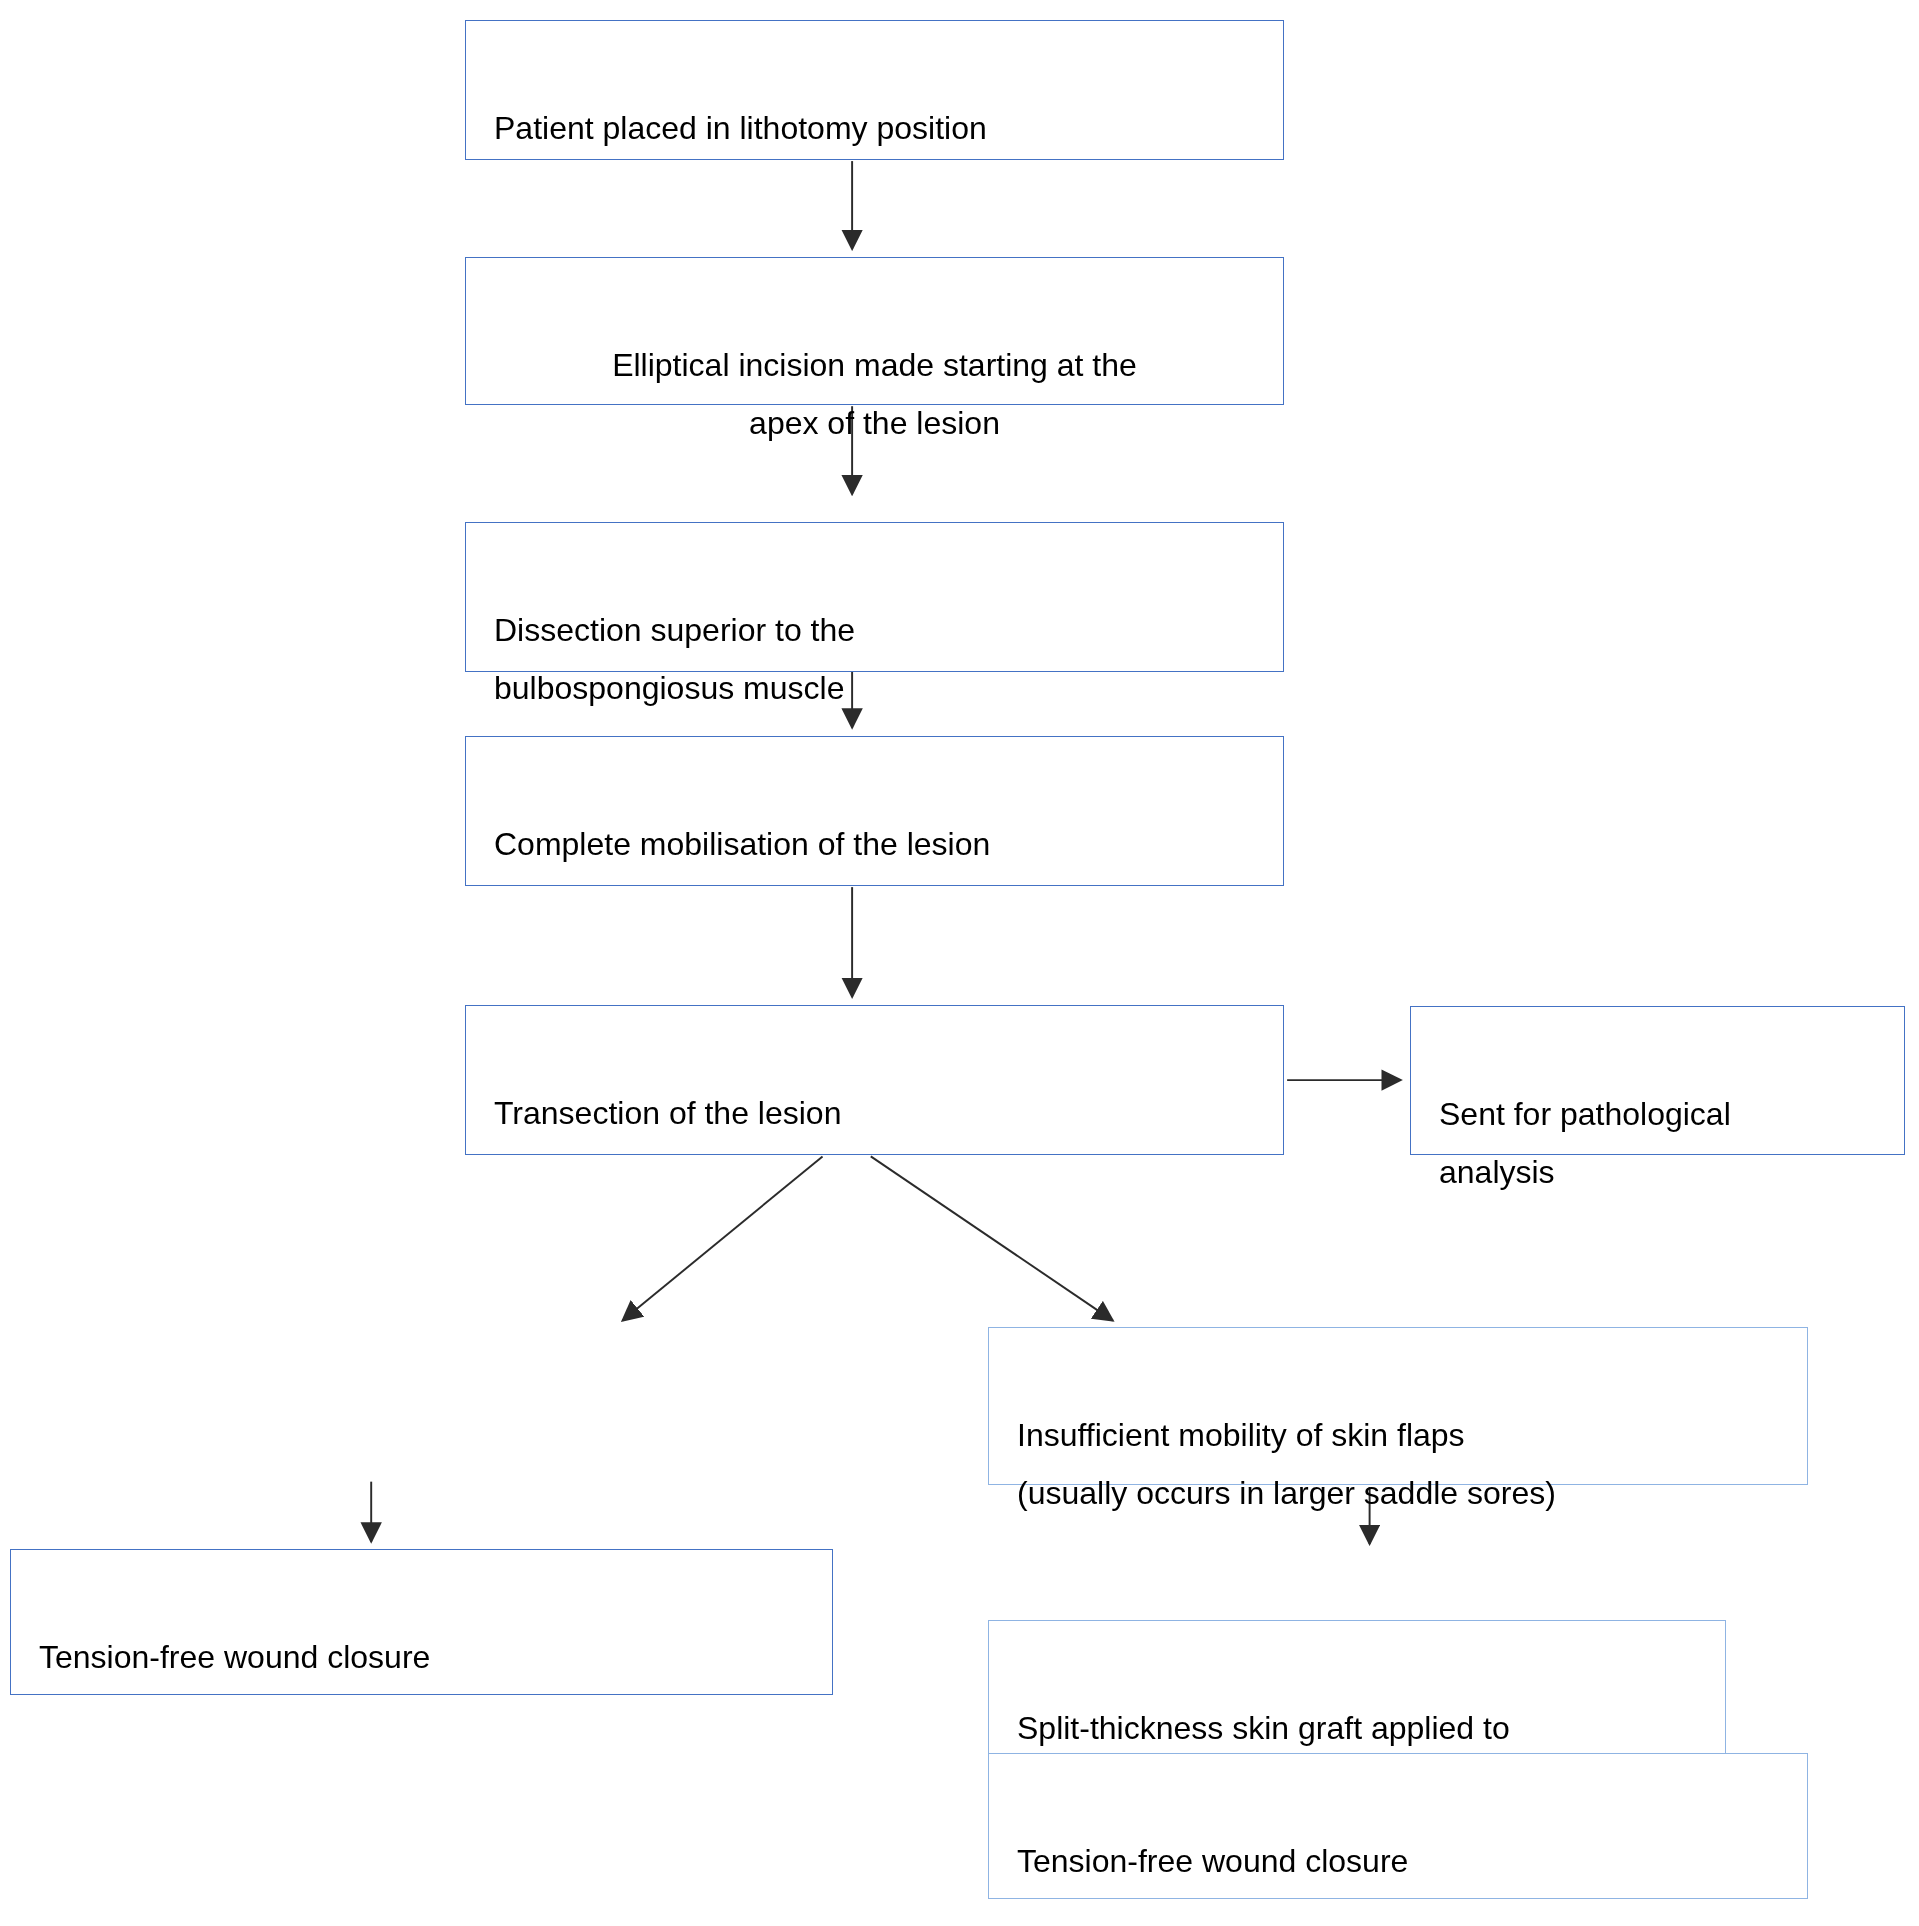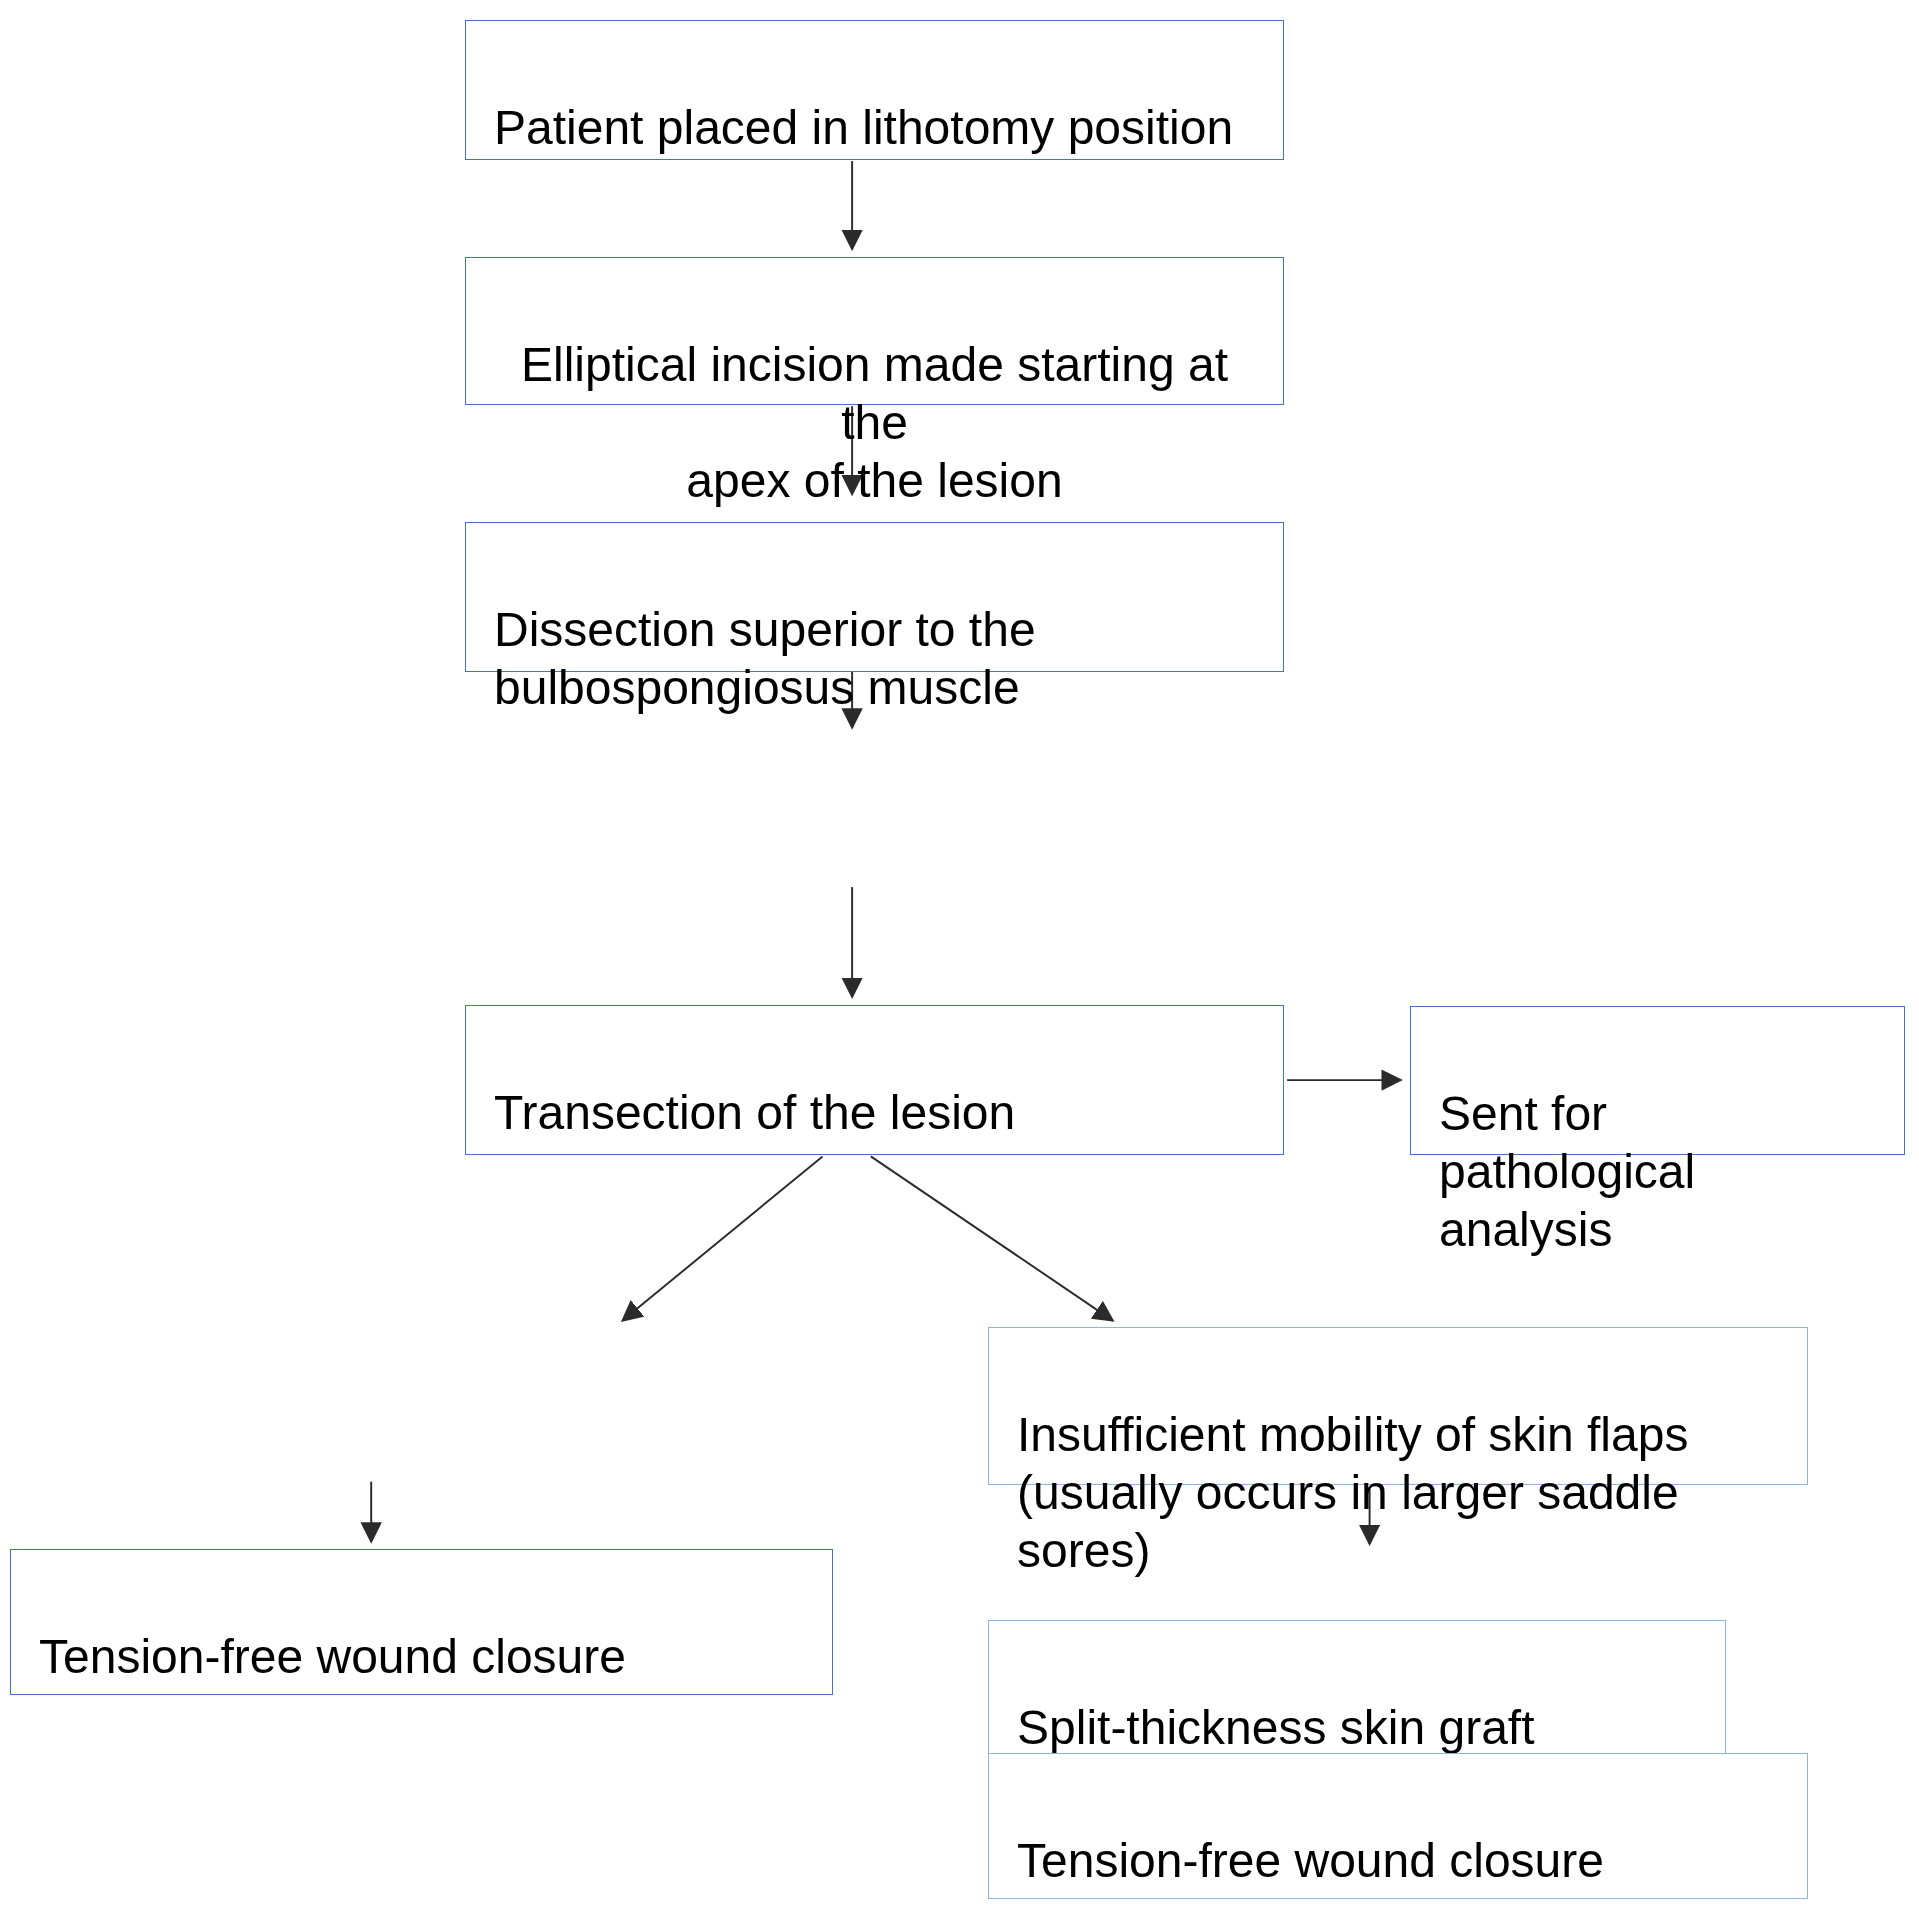--- a/index.html
+++ b/index.html
@@ -18,21 +18,21 @@
     background:var(--background);
     font-family:"Liberation Sans", sans-serif;
     overflow:hidden;
   }
   .node{
     position:absolute;
     box-sizing:border-box;
     background:#ffffff;
     border:1.6px solid var(--box-border);
     padding:20px 28px;
-    font-size:48px;
+    font-size:32px;
     line-height:58px;
     color:var(--text);
     white-space:pre-line;
     text-align:left;
   }
   .node.light{border-color:var(--box-border-light);}
   svg.arrows{
     position:absolute;
     left:0;top:0;
     width:1919px;height:1926px;
@@ -73,20 +73,23 @@
   <div class="node" style="left:465px; top:257px; width:819px; height:148px;text-align:center;">
     <span>Elliptical incision made starting at the
 apex of the lesion</span>
   </div>
 
   <div class="node" style="left:465px; top:522px; width:819px; height:150px;">
     <span>Dissection superior to the
 bulbospongiosus muscle</span>
   </div>
 
+  <div class="node" style="left:465px; top:736px; width:819px; height:150px;">
+    <span>Complete mobilisation of the lesion</span>
+  </div>
 
   <div class="node" style="left:465px; top:1005px; width:819px; height:150px;">
     <span>Transection of the lesion</span>
   </div>
 
   <div class="node" style="left:1410px; top:1006px; width:495px; height:149px;">
     <span>Sent for pathological
 analysis</span>
   </div>
 

